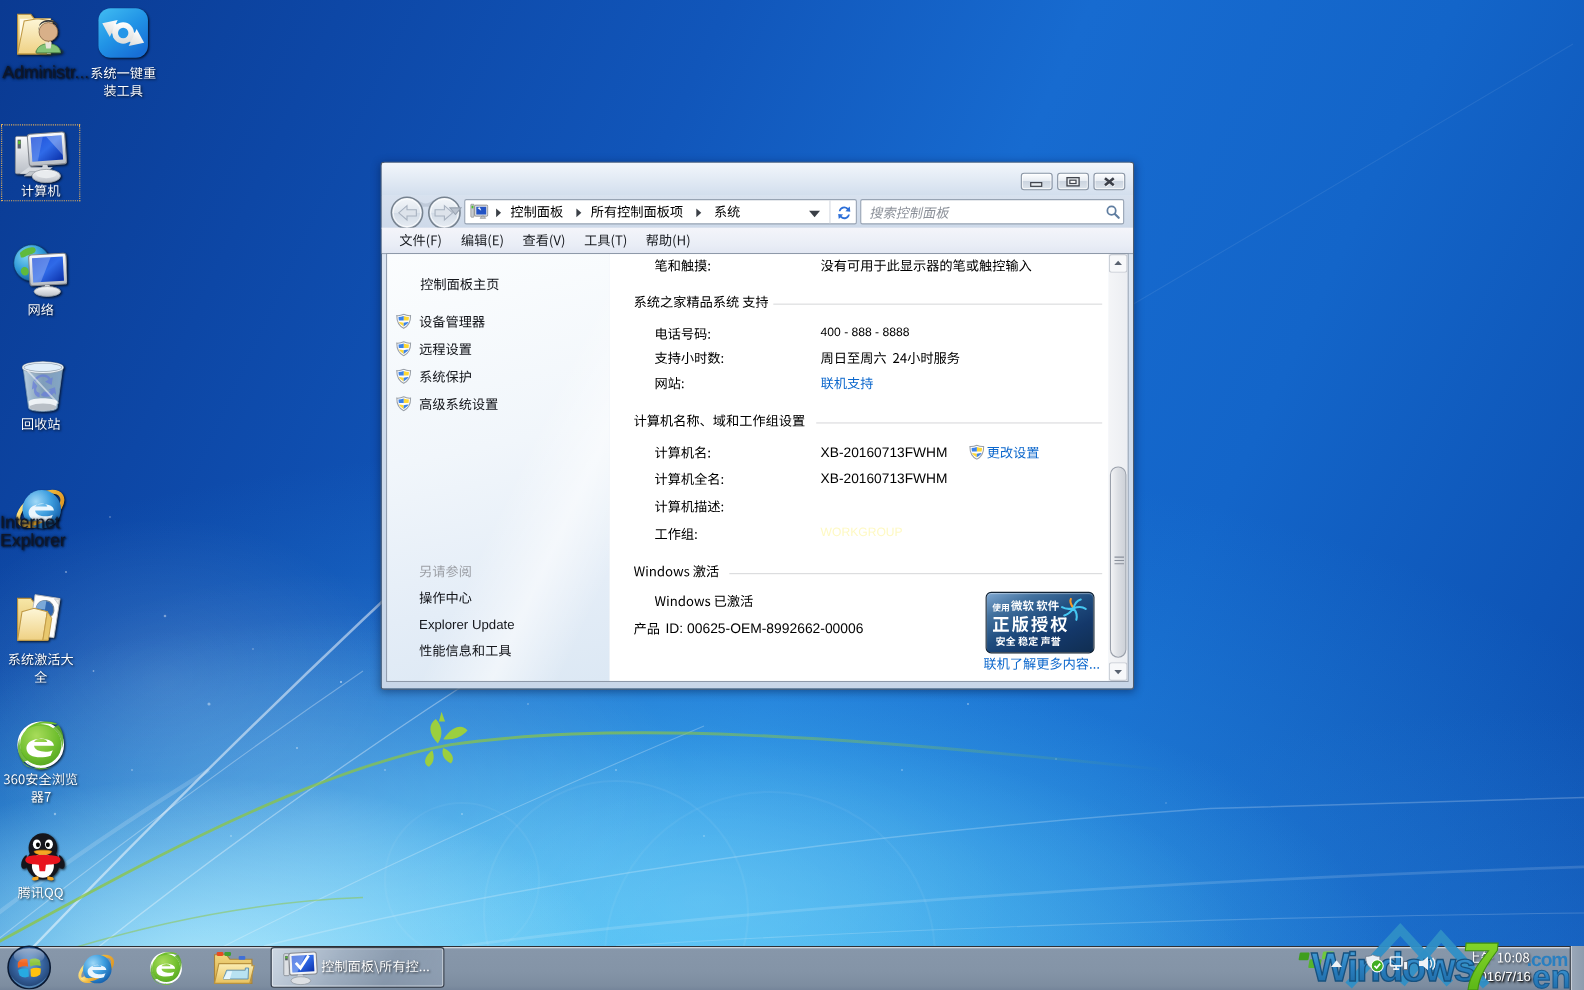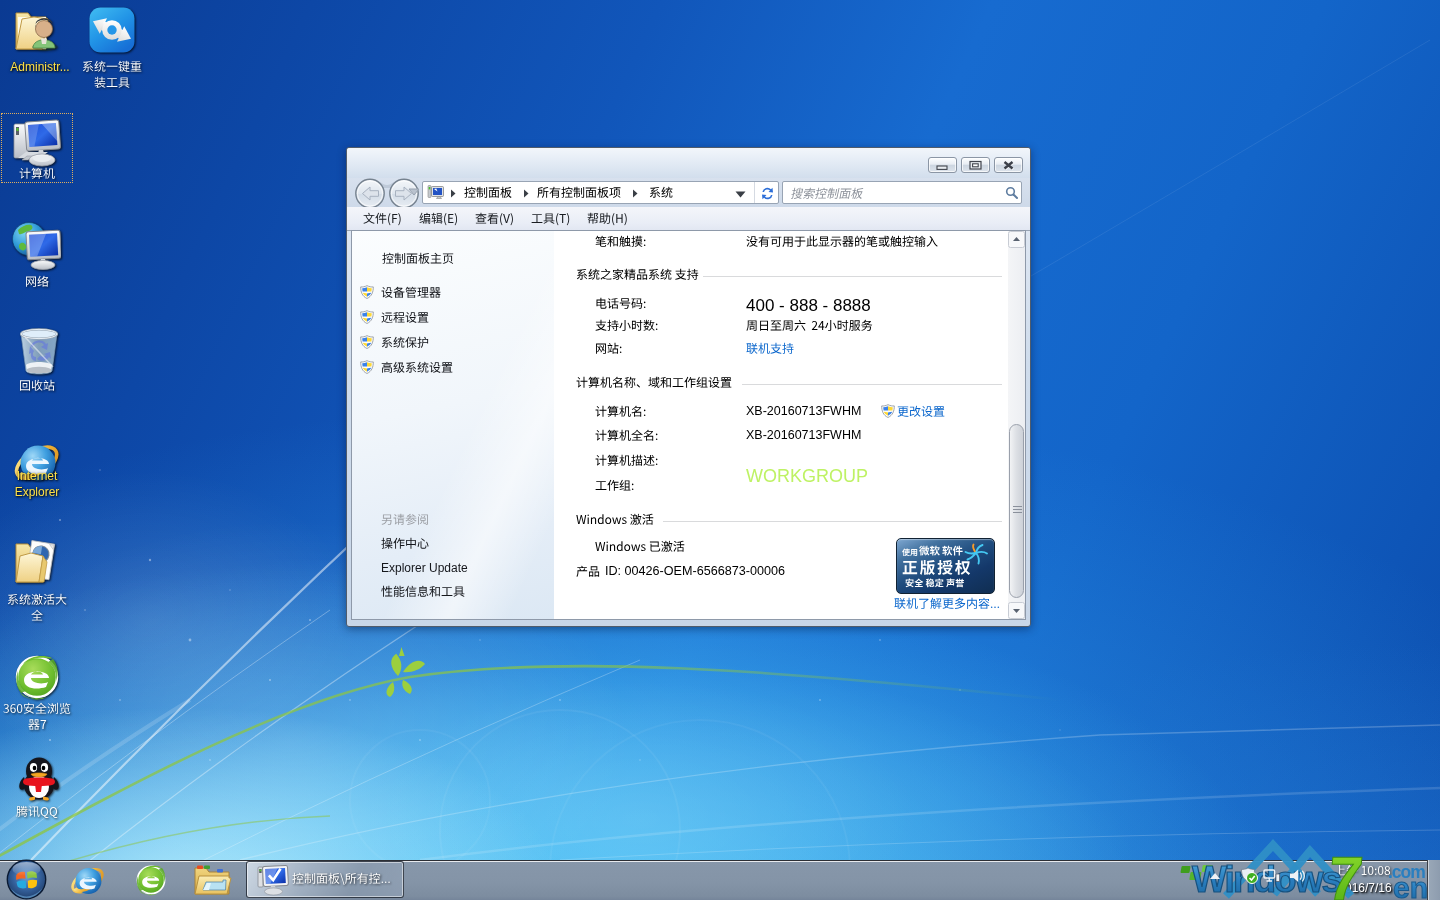--- a/index.html
+++ b/index.html
@@ -7,21 +7,21 @@
 .ct{position:absolute}
 #wall{position:absolute;left:0;top:0;width:1440px;height:860px;
 background:
 radial-gradient(ellipse 520px 260px at 13% 104%, rgba(175,235,253,.95), rgba(175,235,253,0) 72%),
 radial-gradient(ellipse 1120px 480px at 30% 107%, rgba(80,196,246,1), rgba(80,196,246,0) 76%),
 radial-gradient(ellipse 700px 300px at 44% 102%, rgba(120,215,250,.55), rgba(120,215,250,0) 72%),
 radial-gradient(ellipse 1350px 580px at 42% 98%, rgba(52,160,235,.6), rgba(52,160,235,0) 76%),
 radial-gradient(ellipse 850px 420px at 97% 110%, rgba(32,118,215,.5), rgba(32,118,215,0) 72%),
 linear-gradient(115deg, #0a3a92 0%, #0d47a6 17%, #1156ba 36%, #176bd0 54%, #1365c9 72%, #0e55b7 90%, #0c4cac 100%);
 }
-.dlabel{position:absolute;color:#fde047;font-size:12px;line-height:16px;text-align:center;text-shadow:1px 1px 2px rgba(0,0,0,.9),0 0 3px rgba(0,0,0,.6)}
+.dlabel{position:absolute;color:#0f172a;font-size:16px;line-height:16px;text-shadow:1px 1px 2px rgba(0,0,0,.9),0 0 3px rgba(0,0,0,.6)}
 .sh{filter:drop-shadow(1px 1px 1px rgba(0,0,0,.75))}
 </style></head><body>
 <div id="wall"></div>
 <svg class="ab" style="left:0;top:0" width="1440" height="860" viewBox="0 0 1440 860">
 <defs>
 <linearGradient id="vinef" x1="0" y1="0" x2="1" y2="0">
  <stop offset="0" stop-color="#8dc63f" stop-opacity=".9"></stop>
  <stop offset=".55" stop-color="#8dc63f" stop-opacity=".8"></stop>
  <stop offset="1" stop-color="#8dc63f" stop-opacity="0"></stop>
 </linearGradient>
@@ -642,21 +642,21 @@
 <div class="ab" style="left:703px;top:276px;width:299px;height:1px;background:#d9dadc"></div>
 <svg class="ct " style="left:595px;top:297px" width="53" height="15">
     <g fill="#000">
       <use href="#q103" transform="translate(0.0 10.9) scale(0.012)"></use>
       <use href="#q104" transform="translate(12.0 10.9) scale(0.012)"></use>
       <use href="#q105" transform="translate(24.0 10.9) scale(0.012)"></use>
       <use href="#q106" transform="translate(36.0 10.9) scale(0.012)"></use>
       <use href="#q84" transform="translate(48.0 10.9) scale(0.012)"></use>
     </g>
   </svg>
-<div class="ab" style="left:746px;top:296px;font-size:17px;color:#000">400 - 888 - 8888</div>
+<div class="ab" style="left:746px;top:296px;font-size:11px;color:#000">400 - 888 - 8888</div>
 <svg class="ct " style="left:595px;top:319px" width="65" height="15">
     <g fill="#000">
       <use href="#q101" transform="translate(0.0 10.9) scale(0.012)"></use>
       <use href="#q102" transform="translate(12.0 10.9) scale(0.012)"></use>
       <use href="#q107" transform="translate(24.0 10.9) scale(0.012)"></use>
       <use href="#q108" transform="translate(36.0 10.9) scale(0.012)"></use>
       <use href="#q109" transform="translate(48.0 10.9) scale(0.012)"></use>
       <use href="#q84" transform="translate(60.0 10.9) scale(0.012)"></use>
     </g>
   </svg>
@@ -753,21 +753,21 @@
     </g>
   </svg>
 <svg class="ct " style="left:595px;top:479px" width="41" height="15">
     <g fill="#000">
       <use href="#q6" transform="translate(0.0 10.9) scale(0.012)"></use>
       <use href="#q73" transform="translate(12.0 10.9) scale(0.012)"></use>
       <use href="#q123" transform="translate(24.0 10.9) scale(0.012)"></use>
       <use href="#q84" transform="translate(36.0 10.9) scale(0.012)"></use>
     </g>
   </svg>
-<div class="ab" style="left:746px;top:466px;font-size:18px;color:#bef264">WORKGROUP</div>
+<div class="ab" style="left:746px;top:478px;font-size:11px;color:#fef9c3">WORKGROUP</div>
 <svg class="ct " style="left:576px;top:513px" width="79" height="15">
     <g fill="#000">
       <use href="#q128" transform="translate(0.0 10.9) scale(0.012)"></use>
       <use href="#q129" transform="translate(10.54 10.9) scale(0.012)"></use>
       <use href="#q130" transform="translate(13.84 10.9) scale(0.012)"></use>
       <use href="#q131" transform="translate(21.16 10.9) scale(0.012)"></use>
       <use href="#q132" transform="translate(28.6 10.9) scale(0.012)"></use>
       <use href="#q133" transform="translate(35.87 10.9) scale(0.012)"></use>
       <use href="#q134" transform="translate(45.49 10.9) scale(0.012)"></use>
       <use href="#q16" transform="translate(53.8 10.9) scale(0.012)"></use>
@@ -788,21 +788,21 @@
       <use href="#q16" transform="translate(65.8 10.9) scale(0.012)"></use>
       <use href="#q17" transform="translate(77.8 10.9) scale(0.012)"></use>
     </g>
   </svg>
 <svg class="ct " style="left:576px;top:565px" width="25" height="15">
     <g fill="#000">
       <use href="#q136" transform="translate(0.0 10.9) scale(0.012)"></use>
       <use href="#q99" transform="translate(12.0 10.9) scale(0.012)"></use>
     </g>
   </svg>
-<div class="ab" style="left:605px;top:564px;font-size:12.6px;color:#000">ID: 00426-OEM-6566873-00006</div>
+<div class="ab" style="left:605px;top:564px;font-size:12.6px;color:#000">ID: 00625-OEM-8992662-00006</div>
 <div class="ab" style="left:896px;top:538px;width:99px;height:56px;border-radius:5px;border:1px solid #123;
 background:linear-gradient(155deg,#7fa8d2 0%,#43729f 22%,#1f4c7e 48%,#14386a 70%,#102e51 100%);box-shadow:inset 0 1px 1px rgba(255,255,255,.4)">
 <svg class="ab" style="left:67px;top:4px" width="27" height="23" viewBox="0 0 27 23">
 <g fill="none" stroke-linecap="round">
 <path d="M12,10 C9.5,6.5 8,4 9.5,1.5" stroke="#f59a28" stroke-width="1.9"></path>
 <path d="M12,10 C13,5.5 15,3 18.5,2" stroke="#45c8f2" stroke-width="1.9"></path>
 <path d="M12,10 C16,8.5 20,8.5 23,10.5" stroke="#45c8f2" stroke-width="1.9"></path>
 <path d="M12,10 C14.5,13 15.5,16.5 14.5,20.5 M12,10 C9.5,13 7.5,15.5 3.5,16.5 M12,10 C7.5,11 5,11 1.5,9" stroke="#45c8f2" stroke-width="1.9"></path>
 </g>
 </svg>

